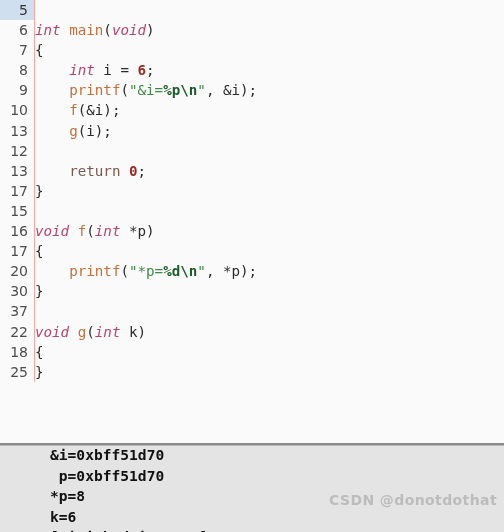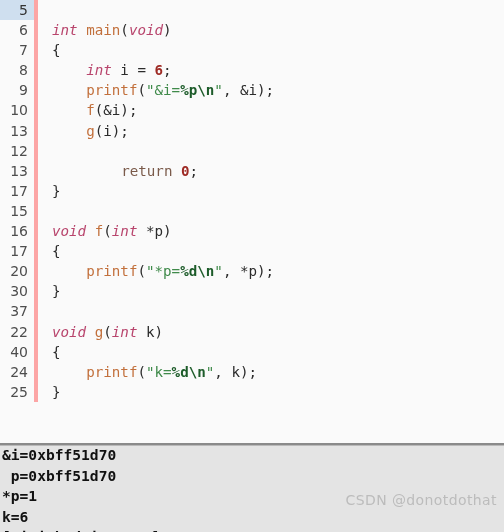--- a/index.html
+++ b/index.html
@@ -21,61 +21,61 @@
     white-space:pre;
   }
   .gut{
     flex:0 0 34px;width:34px;text-align:right;
     padding-right:6px;box-sizing:border-box;
     color:#4d4d4d;font-size:14px;
     font-family:"DejaVu Sans","Liberation Sans",sans-serif;
   }
   .gut.hl{background:#cfdfef;color:#333;}
   .code{
-    flex:1 1 auto;padding-left:14px;
-    border-left:4px solid #fca5a5;
+    flex:1 1 auto;padding-left:0;
+    border-left:1px solid #fca5a5;
     font-size:14.2px;
     color:#2b2b2b;
     box-sizing:border-box;
     height:20.1px;
   }
   
   .kw   {color:#b8446c;font-style:italic;}
   .fn   {color:#c2703c;}
   .str  {color:#3f8a4a;}
   .strf {color:#1d5c2a;font-weight:bold;}
   .num  {color:#9e2b25;font-weight:bold;}
-  .ret  {color:#7a5a4a;margin-left:35px;}
+  .ret  {color:#7a5a4a;}
   .pun  {color:#2b2b2b;}
   .id   {color:#2b2b2b;}
 
   
   #toprow{
     position:absolute;left:0;top:-14px;width:504px;height:20px;
     display:flex;opacity:.5;
   }
 
   
   #console{
     position:absolute;left:0;top:443px;width:504px;height:89px;
     background:#e4e4e4;
     border-top:2px solid #8a8a8a;
     box-shadow:inset 0 1px 0 #b9b9b9;
     overflow:hidden;
   }
   .oline{
     font-family:"DejaVu Sans Mono","Liberation Mono",monospace;
     font-size:14.6px;line-height:20.6px;
-    color:#111;white-space:pre;padding-left:2px;font-weight:bold;
+    color:#111;white-space:pre;padding-left:20px;font-weight:bold;margin-left:30px;
   }
   #watermark{
     position:absolute;right:7px;top:47px;
     font-family:"DejaVu Sans","Liberation Sans",sans-serif;
     font-size:14px;color:#bcbcbc;letter-spacing:.4px;
-    user-select:none;white-space:nowrap;
+    user-select:none;white-space:nowrap;font-weight:bold;
   }
 </style>
 </head>
 <body>
 
 <div id="app">
 
   <div id="toprow">
     <div class="gut"></div>
     <div class="code">    g(i);</div>
@@ -92,29 +92,28 @@
       <div class="row"><div class="gut">12</div><div class="code"></div></div>
       <div class="row"><div class="gut">13</div><div class="code"><span class="pun">    </span><span class="ret">return</span><span class="pun"> </span><span class="num">0</span><span class="pun">;</span></div></div>
       <div class="row"><div class="gut">17</div><div class="code"><span class="pun">}</span></div></div>
       <div class="row"><div class="gut">15</div><div class="code"></div></div>
       <div class="row"><div class="gut">16</div><div class="code"><span class="kw">void</span><span class="pun"> </span><span class="fn">f</span><span class="pun">(</span><span class="kw">int</span><span class="pun"> *p)</span></div></div>
       <div class="row"><div class="gut">17</div><div class="code"><span class="pun">{</span></div></div>
       <div class="row"><div class="gut">20</div><div class="code"><span class="pun">    </span><span class="fn">printf</span><span class="pun">(</span><span class="str">"*p=</span><span class="strf">%d</span><span class="strf">\n</span><span class="str">"</span><span class="pun">, *p);</span></div></div>
       <div class="row"><div class="gut">30</div><div class="code"><span class="pun">}</span></div></div>
       <div class="row"><div class="gut">37</div><div class="code"></div></div>
       <div class="row"><div class="gut">22</div><div class="code"><span class="kw">void</span><span class="pun"> </span><span class="fn">g</span><span class="pun">(</span><span class="kw">int</span><span class="pun"> k)</span></div></div>
-      <div class="row"><div class="gut">40</div><div class="code"><span class="pun">{</span></div></div>
-      <div class="row"><div class="gut">24</div><div class="code"><span class="pun">    </span><span class="fn">printf</span><span class="pun">(</span><span class="str">"k=</span><span class="strf">%d</span><span class="strf">\n</span><span class="str">"</span><span class="pun">, k);</span></div></div>
+      <div class="row"><div class="gut">18</div><div class="code"><span class="pun">{</span></div></div>
       <div class="row"><div class="gut">25</div><div class="code"><span class="pun">}</span></div></div>
     </div>
 
   <div id="console">
     <div id="console-lines">
         <div class="oline">&amp;i=0xbff51d70</div>
         <div class="oline"> p=0xbff51d70</div>
-        <div class="oline">*p=1</div>
+        <div class="oline">*p=8</div>
         <div class="oline">k=6</div>
         <div class="oline">[Finished in 0.0s]</div>
       </div>
     <div id="watermark">CSDN @donotdothat</div>
   </div>
 
 </div>
 
 </body></html>

